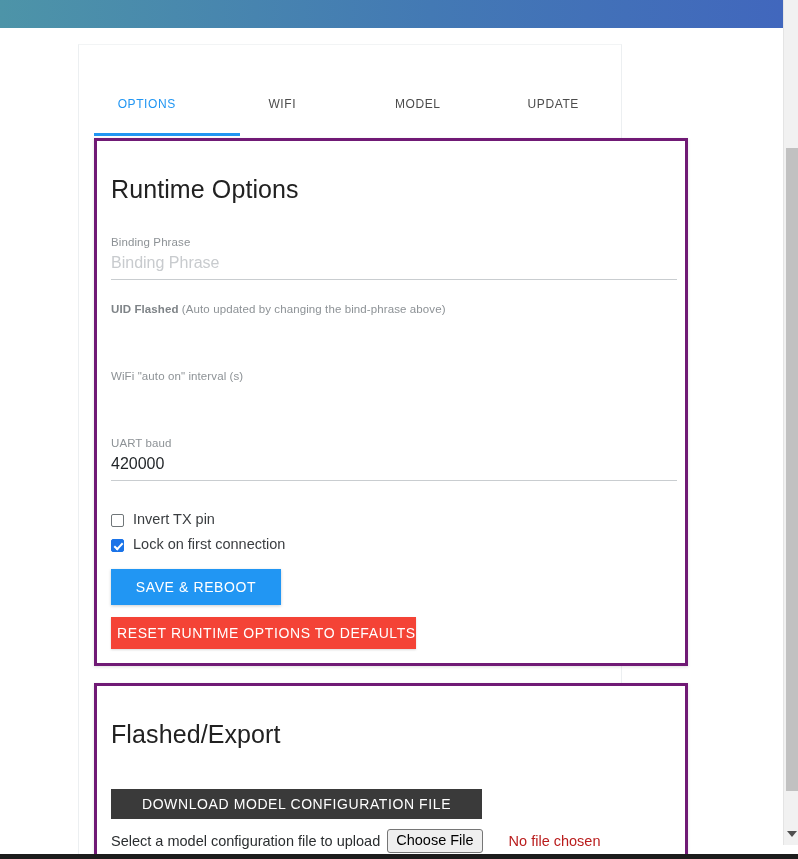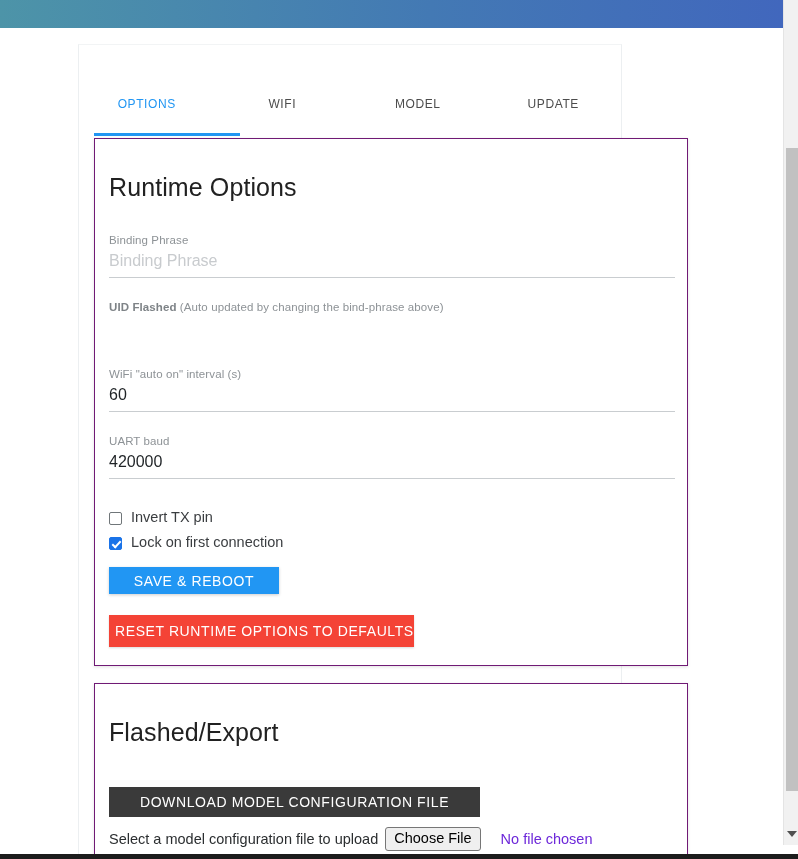--- a/index.html
+++ b/index.html
@@ -81,21 +81,21 @@
     top: 105px;
     width: 146px;
     height: 3px;
     background: #2196f3;
   }
 
   
   .card {
     position: absolute;
     background: #ffffff;
-    border: 1px solid #701a75;
+    border: 3px solid #701a75;
     box-shadow: 0 1px 3px rgba(0,0,0,0.12);
     box-sizing: border-box;
   }
   #card-runtime {
     left: 94px;
     top: 110px;
     width: 594px;
     height: 528px;
   }
   #card-import {
@@ -206,21 +206,21 @@
     text-transform: uppercase;
     cursor: pointer;
     box-sizing: border-box;
     text-align: center;
     white-space: nowrap;
   }
   #btn-save {
     left: 14px;
     top: 428px;
     width: 170px;
-    height: 27px;
+    height: 36px;
     background: #2196f3;
     box-shadow: 0 1px 3px rgba(0,0,0,0.2);
   }
   #btn-reset {
     left: 14px;
     top: 476px;
     width: 305px;
     height: 32px;
     background: #f44336;
     box-shadow: 0 1px 2px rgba(0,0,0,0.15);
@@ -250,22 +250,22 @@
     border: 1px solid #767676;
     border-radius: 3px;
     font-family: "Liberation Sans", sans-serif;
     font-size: 14.5px;
     color: #000;
     padding: 1px 8px 2px 8px;
     cursor: pointer;
     line-height: 1.3;
   }
   #no-file-text {
-    margin-left: 20px;
-    color: #6d28d9;
+    margin-left: 26px;
+    color: #b91c1c;
   }
 
   
   #scrollbar {
     position: absolute;
     right: 0;
     top: 0;
     width: 15px;
     height: 845px;
     background: #f1f1f1;
@@ -326,21 +326,20 @@
       <span class="field-label">Binding Phrase</span>
       <input class="field-input" type="text" placeholder="Binding Phrase" style="">
     </div>
 
     <div class="field" id="field-uid">
       <span class="field-label"><b>UID Flashed</b><span> (Auto updated by changing the bind-phrase above)</span></span>
     </div>
 
     <div class="field" id="field-wifi">
       <span class="field-label">WiFi "auto on" interval (s)</span>
-      <input class="field-input" type="text" value="60" style="">
     </div>
 
     <div class="field" id="field-uart">
       <span class="field-label">UART baud</span>
       <input class="field-input" type="text" value="420000" style="">
     </div>
 
     <div class="check-row" id="check-invert">
       <span class="check-box"></span>
       <span>Invert TX pin</span>

